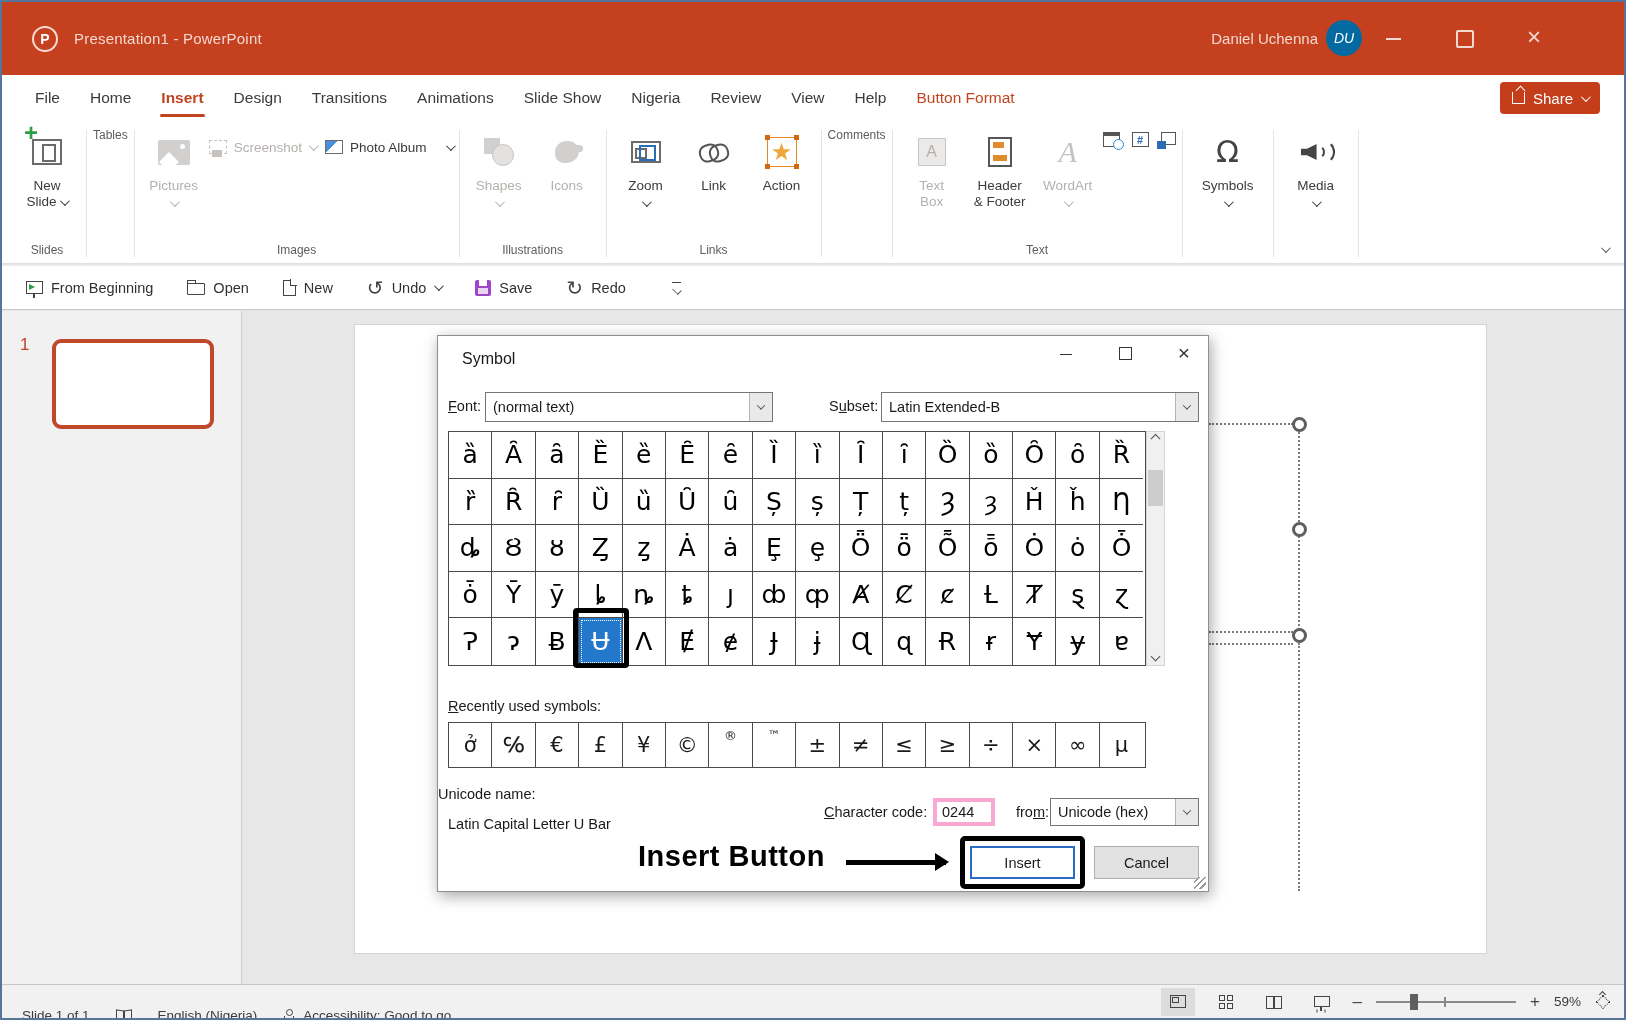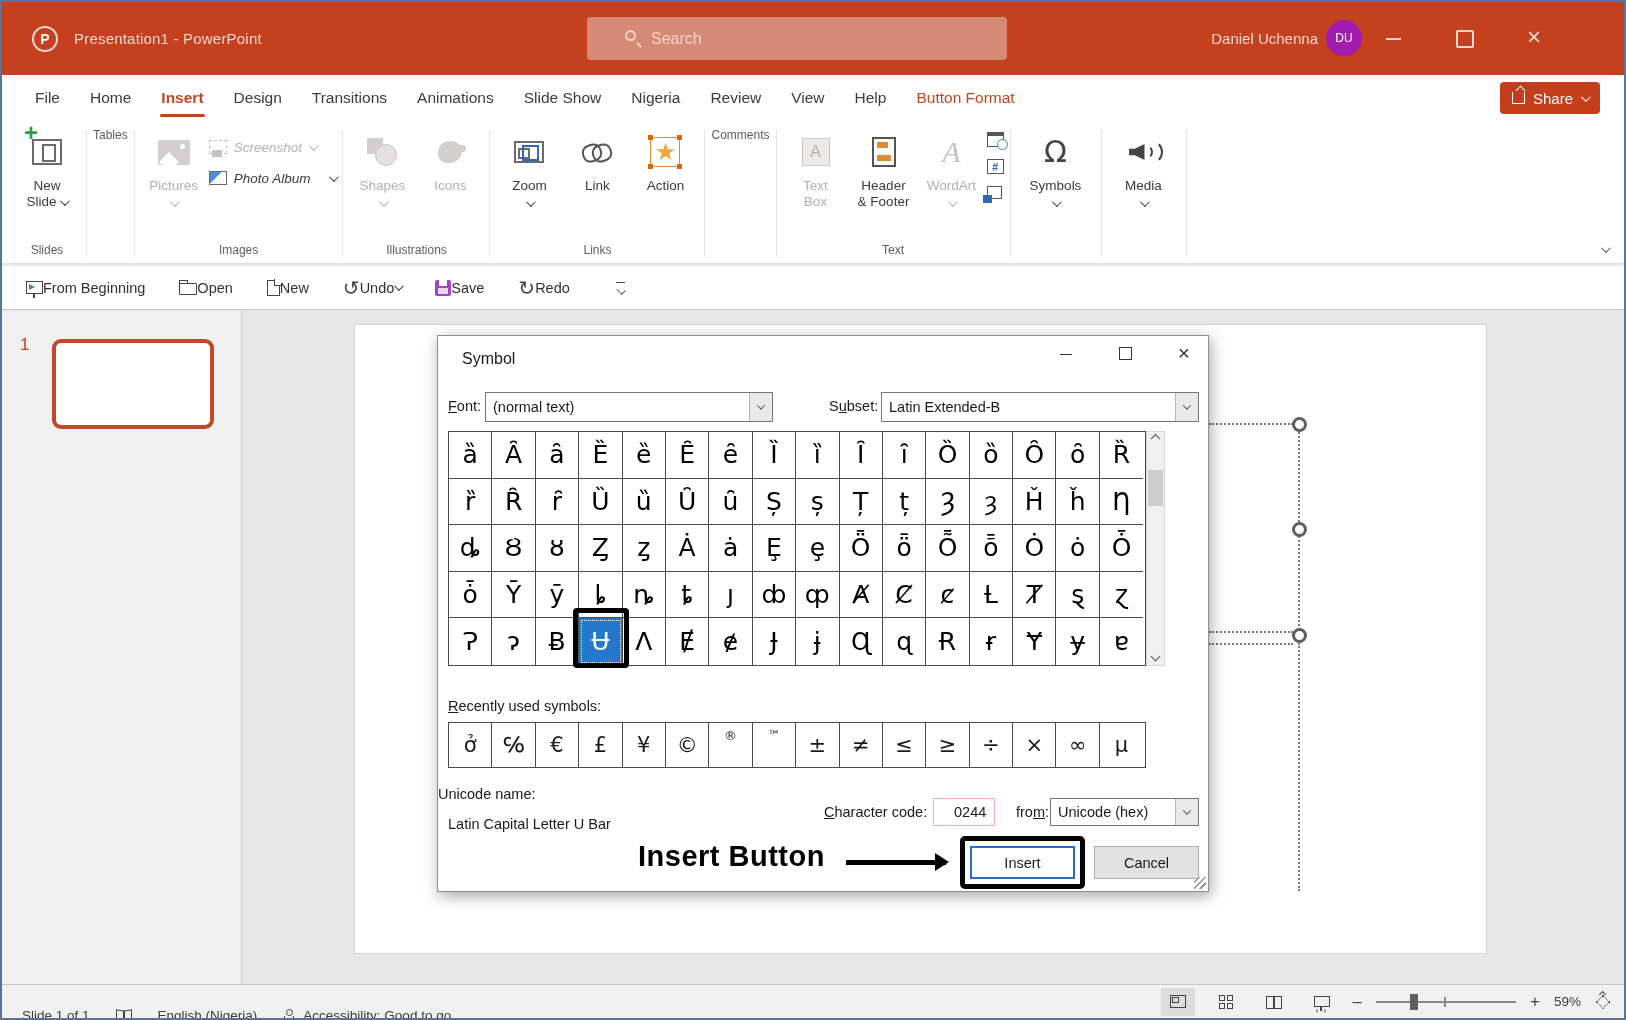--- a/index.html
+++ b/index.html
@@ -9,21 +9,21 @@
 
   
   .titlebar { position:absolute; left:0; top:0; width:100%; height:73px; background:#C4401E; display:flex; align-items:center; }
   .pp-logo { position:absolute; left:30px; top:24px; width:26px; height:26px; border:2px solid rgba(255,235,228,.9); border-radius:50%; color:#fff; font-weight:bold; font-size:14px; display:flex; align-items:center; justify-content:center; }
   .doc-title { position:absolute; left:72px; top:28px; color:#f3d9d0; font-size:15px; letter-spacing:.2px; }
   .searchbox { position:absolute; left:585px; top:15px; width:420px; height:43px; background:#d68a75; border-radius:4px; display:flex; align-items:center; padding-left:36px; }
   .searchbox .mag { position:absolute; left:38px; top:13px; width:11px; height:11px; border:2px solid #f3d3c8; border-radius:50%; }
   .searchbox .mag::after { content:""; position:absolute; left:10px; top:10px; width:6px; height:2px; background:#f3d3c8; transform:rotate(45deg); transform-origin:left center; }
   .searchbox .ph { color:#f3d3c8; font-size:16px; margin-left:28px; }
   .user-name { position:absolute; right:306px; top:28px; color:#f3d9d0; font-size:15px; }
-  .avatar { position:absolute; right:262px; top:18px; width:36px; height:36px; border-radius:50%; background:#a21caf; color:#fff; font-size:12px; display:flex; align-items:center; justify-content:center; }
+  .avatar { position:absolute; right:262px; top:18px; width:36px; height:36px; border-radius:50%; background:#0369a1; color:#fff; font-size:14px; display:flex; align-items:center; justify-content:center;font-style:italic; }
   .win-btn { position:absolute; top:26px; width:20px; height:20px; color:#f3d9d0; }
   .wb-min { right:220px; } .wb-min::after { content:""; position:absolute; left:2px; top:10px; width:15px; height:2px; background:#f3d9d0; }
   .wb-max { right:150px; } .wb-max::after { content:""; position:absolute; left:2px; top:2px; width:14px; height:14px; border:2px solid #f3d9d0; border-radius:2px; }
   .wb-close { right:80px; font-size:24px; line-height:18px; text-align:center; }
 
   
   .tabrow { position:absolute; left:0; top:73px; width:100%; height:45px; background:#fff; display:flex; align-items:stretch; }
   .tabs { display:flex; margin-left:18px; }
   .tab { position:relative; display:flex; align-items:center; padding:0 15px; font-size:15.5px; color:#3b3b3b; cursor:default; }
   .tab.active { color:#C0441F; font-weight:bold; }
@@ -37,21 +37,21 @@
 
   
   .ribbon { position:absolute; left:0; top:118px; width:100%; height:144px; background:#fff; border-bottom:1px solid #e0e0e0; display:flex; padding:4px 6px 0 6px; }
   .rgroup { display:flex; flex-direction:column; align-items:center; padding:0 6px; position:relative; }
   .rgroup .rbuttons { flex:1; display:flex; align-items:flex-start; gap:2px; }
   .rgroup .caption { font-size:12px; color:#5f5d5b; padding:4px 0 6px; }
   .rdiv { width:1px; background:#e3e3e3; margin:6px 0; }
   .bigbtn { display:flex; flex-direction:column; align-items:center; width:66px; padding-top:8px; color:#3b3b3b; font-size:13.5px; line-height:16px; text-align:center; }
   .bigbtn .ic { height:40px; display:flex; align-items:center; justify-content:center; margin-bottom:6px; }
   .bigbtn.disabled, .smbtn.disabled { color:#b4b0ad; }
-  .smcol { display:flex; flex-direction:column; justify-content:flex-start; gap:9px; padding-top:12px;font-style:italic; }
+  .smcol { display:flex; justify-content:flex-start; gap:9px; padding-top:12px; }
   .smbtn { display:flex; align-items:center; gap:7px; font-size:13.5px; color:#3b3b3b; height:22px; }
 
   
   .i-newslide { position:relative; width:30px; height:26px; border:2px solid #6b6b6b; }
   .i-newslide::before { content:""; position:absolute; right:4px; top:3px; width:10px; height:14px; border:2px solid #6b6b6b; }
   .i-newslide::after { content:"+"; position:absolute; left:-10px; top:-16px; color:#2e9e46; font-size:24px; font-weight:bold; }
   .i-table { width:28px; height:26px; border:2px solid #6b6b6b; background:linear-gradient(#c9c9c9 0 6px, transparent 6px), repeating-linear-gradient(90deg, transparent 0 7px, #6b6b6b 7px 8px), repeating-linear-gradient(transparent 0 6px, #6b6b6b 6px 7px); }
   .i-pict { position:relative; width:32px; height:25px; background:#d2d0ce; border-radius:2px; overflow:hidden; }
   .i-pict::before { content:""; position:absolute; left:4px; bottom:-4px; width:14px; height:14px; background:#fff; transform:rotate(45deg); }
   .i-pict::after { content:""; position:absolute; right:5px; top:4px; width:5px; height:5px; border-radius:50%; background:#fff; }
@@ -94,21 +94,21 @@
   .i-omega { font-size:30px; color:#444; font-family:"DejaVu Sans", sans-serif; }
   .i-media { position:relative; width:30px; height:26px; }
   .i-media .horn { position:absolute; left:0; top:5px; width:16px; height:16px; background:#444; clip-path:polygon(0 30%, 40% 30%, 100% 0, 100% 100%, 40% 70%, 0 70%); }
   .i-media .w1, .i-media .w2 { position:absolute; border:2px solid #444; border-left-color:transparent; border-top-color:transparent; border-bottom-color:transparent; border-radius:50%; }
   .i-media .w1 { left:10px; top:6px; width:14px; height:14px; }
   .i-media .w2 { left:10px; top:1px; width:24px; height:24px; }
   .ribbon-collapse { position:absolute; right:16px; bottom:10px; color:#555; }
 
   
   .qat { position:absolute; left:0; top:263px; width:100%; height:45px; background:#fff; border-top:1px solid #ececec; border-bottom:1px solid #c9c9c9; display:flex; align-items:center; padding-left:24px; gap:34px; font-size:14.5px; color:#323130; }
-  .qitem { display:flex; align-items:center; }
+  .qitem { display:flex; align-items:center; gap:8px; }
   .i-frombeg { position:relative; width:17px; height:13px; border:1.7px solid #444; }
   .i-frombeg::before { content:""; position:absolute; left:2px; top:2px; border:3.5px solid transparent; border-left:6px solid #2e9e46; }
   .i-frombeg::after { content:""; position:absolute; left:6px; bottom:-5px; width:2px; height:5px; background:#444; box-shadow:-4px 3px 0 -1px #444, 4px 3px 0 -1px #444; }
   .i-open { position:relative; width:18px; height:12px; border:1.7px solid #444; border-radius:1px; margin-top:3px; }
   .i-open::before { content:""; position:absolute; left:-1px; top:-4px; width:7px; height:3px; border:1.7px solid #444; border-bottom:none; }
   .i-new { position:relative; width:13px; height:16px; border:1.7px solid #444; }
   .i-new::after { content:""; position:absolute; right:-2px; top:-2px; width:6px; height:6px; background:#fff; border-left:1.7px solid #444; border-bottom:1.7px solid #444; }
   .i-undo, .i-redo { font-size:20px; color:#444; line-height:16px; font-family:"DejaVu Sans", sans-serif; }
   .i-save { position:relative; width:16px; height:16px; background:#a044c8; border-radius:2px; }
   .i-save::before { content:""; position:absolute; left:4px; top:0; width:8px; height:6px; background:#fff; }
@@ -162,21 +162,21 @@
   .recent-lbl { position:absolute; left:10px; top:362px; }
   .recentwrap { position:absolute; left:10px; top:386px; width:698px; height:46px; border:1px solid #4a4a4a; }
   .recentrow { display:grid; grid-template-columns:repeat(16, 43.4px); grid-auto-rows:44px; }
   .rec-cell { border-right:1px solid #4a4a4a; display:flex; align-items:center; justify-content:center; font-size:21px; font-family:"DejaVu Sans", sans-serif; }
   .rec-cell:nth-child(16n) { border-right:none; }
   .rec-cell.sup { font-size:13px; align-items:flex-start; padding-top:5px; }
 
   .uname-lbl { position:absolute; left:0; top:450px; }
   .uname-val { position:absolute; left:10px; top:480px; }
   .ccode-lbl { position:absolute; left:386px; top:468px; }
-  .ccode-input { position:absolute; left:495px; top:462px; width:62px; height:28px; border:1px solid #f9a8d4; font-size:14.5px; padding-left:20px; display:flex; align-items:center; }
+  .ccode-input { position:absolute; left:495px; top:462px; width:62px; height:28px; border:4px solid #f9a8d4; font-size:14.5px; padding-left:5px; display:flex; align-items:center; }
   .from-lbl { position:absolute; left:578px; top:468px; }
   .fld-from { left:612px; top:462px; width:149px; height:28px; }
 
   .btn { position:absolute; height:33px; display:flex; align-items:center; justify-content:center; font-size:14.5px; }
   .btn-insert { left:532px; top:510px; width:105px; background:#fff; border:2px solid #2b6bc4; color:#1a1a1a; }
   .btn-cancel { left:656px; top:510px; width:105px; background:#e1e1e1; border:1px solid #adadad; }
   .insert-outline { position:absolute; left:522px; top:500px; width:125px; height:53px; border:5px solid #000; border-radius:5px; pointer-events:none; }
   .annot { position:absolute; left:200px; top:504px; font-size:29px; font-weight:800; color:#000; letter-spacing:.5px; }
   .annot-arrow { position:absolute; left:408px; top:524px; width:100px; height:5px; background:#000; }
   .annot-arrow::after { content:""; position:absolute; right:-12px; top:-7px; border:9px solid transparent; border-left:14px solid #000; }
@@ -215,24 +215,20 @@
 </head>
 <body>
 
 <div class="app">
 
   <div class="titlebar">
     <div class="pp-logo">
         <span>P</span>
       </div>
     <div class="doc-title">Presentation1  -  PowerPoint</div>
-    <div class="searchbox">
-      <span class="mag"></span>
-      <span class="ph">Search</span>
-    </div>
     <div class="user-name">Daniel Uchenna</div>
     <div class="avatar">DU</div>
     <div class="win-btn wb-min"></div>
     <div class="win-btn wb-max"></div>
     <div class="win-btn wb-close">×</div>
   </div>
 
   <div class="tabrow">
     <div class="tabs">
         <div class="tab">File</div>

